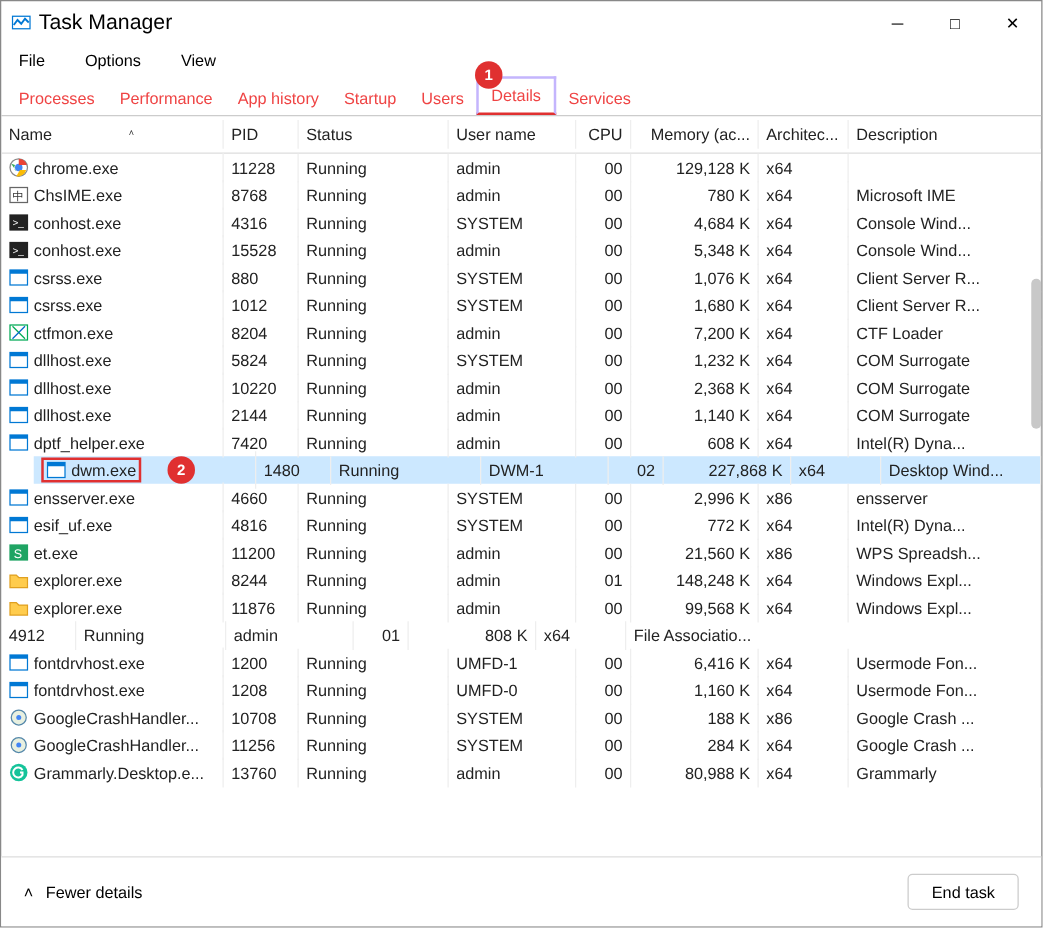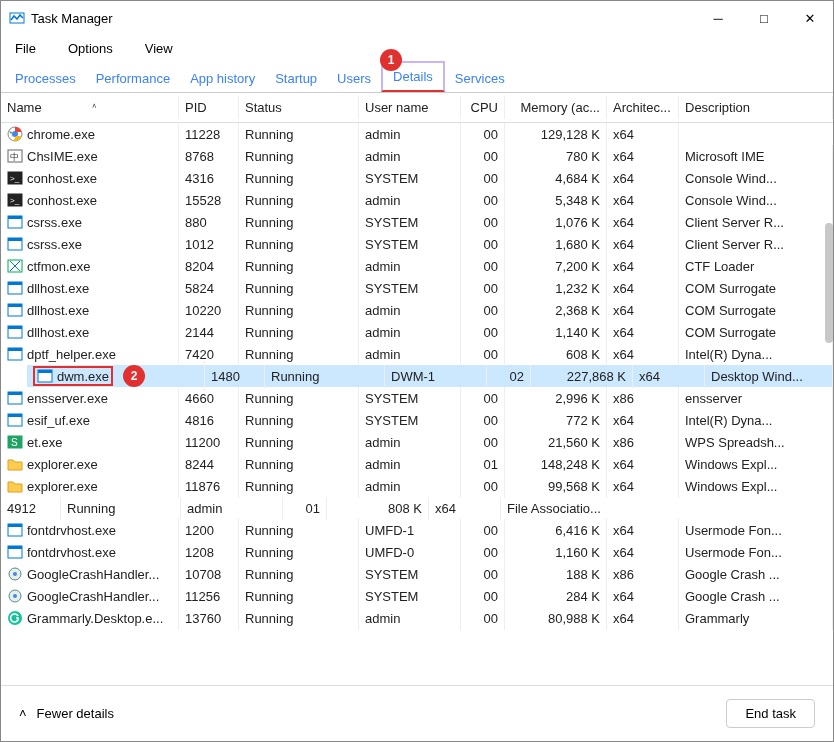--- a/index.html
+++ b/index.html
@@ -1,32 +1,32 @@
 <!DOCTYPE html>
 <html><head>
   <meta charset="utf-8">
   <style>
     * { margin: 0; padding: 0; box-sizing: border-box; font-family: "Segoe UI", Arial, sans-serif; }
     body { width: 834px; height: 742px; background: #fff; border: 1px solid #888; overflow: hidden; position: relative; }
     .titlebar { height: 34px; display: flex; align-items: center; justify-content: space-between; padding: 0 0 0 8px; }
     .titlebar-left { display: flex; align-items: center; gap: 6px; }
     .app-icon { width: 16px; height: 16px; }
-    .title { font-size: 13px; }
+    .title { font-size: 17px; }
     .titlebar-right { display: flex; }
     .win-btn { width: 46px; height: 34px; display: flex; align-items: center; justify-content: center; font-size: 13px; }
     .menubar { height: 26px; display: flex; align-items: center; padding: 0 6px; gap: 16px; }
     .menu-item { font-size: 13px; padding: 2px 8px; }
     .tabbar { height: 32px; display: flex; align-items: flex-end; border-bottom: 1px solid #ccc; padding: 0 4px; position: relative; }
-    .tab { font-size: 13px; padding: 6px 10px; color: #3b82f6; }
+    .tab { font-size: 13px; padding: 6px 10px; color: #ef4444; }
     .tab.active { border: 2px solid #c4b5fd; border-bottom: 2px solid #e03030; }
     .annotation-badge { position: absolute; width: 22px; height: 22px; border-radius: 50%; background: #e03030; color: #fff; font-size: 12px; font-weight: bold; display: flex; align-items: center; justify-content: center; z-index: 10; }
     .table-wrap { height: 580px; overflow: hidden; position: relative; }
     .headers { display: flex; border-bottom: 1px solid #ddd; height: 30px; align-items: center; font-size: 13px; color: #222; }
     .headers > div, .row > div { padding: 4px 6px; overflow: hidden; white-space: nowrap; text-overflow: ellipsis; border-right: 1px solid #eee; }
-    .col-name { width: 178px; display: flex; align-items: center; gap: 6px; }
+    .col-name { width: 178px; display: flex; align-items: center; gap: 17px; }
     .col-pid { width: 60px; }
     .col-status { width: 120px; }
     .col-user { width: 102px; }
     .col-cpu { width: 44px; text-align: right; }
     .col-mem { width: 102px; text-align: right; }
     .col-arch { width: 72px; }
     .col-desc { flex: 1; }
     .sort-ind { font-size: 9px; margin-left: 42px; }
     .rows { }
     .row { display: flex; height: 22px; align-items: center; font-size: 13px; color: #222; }

